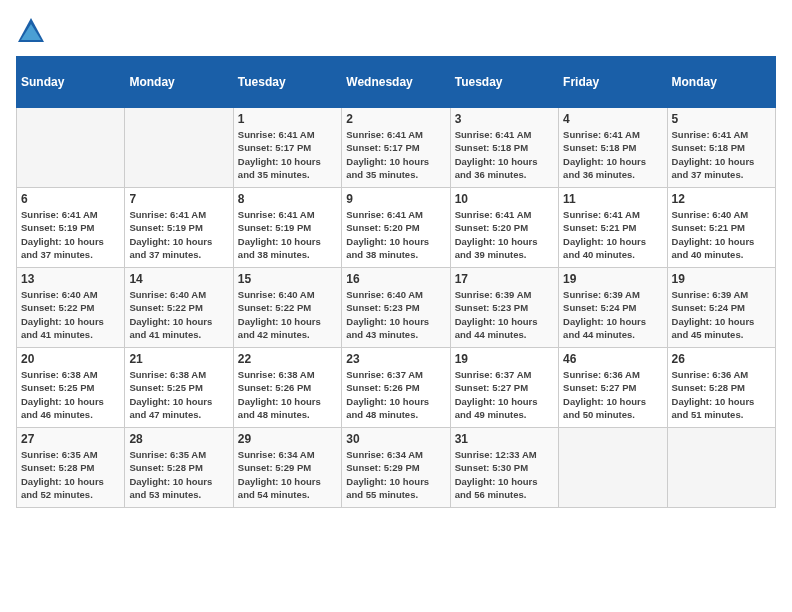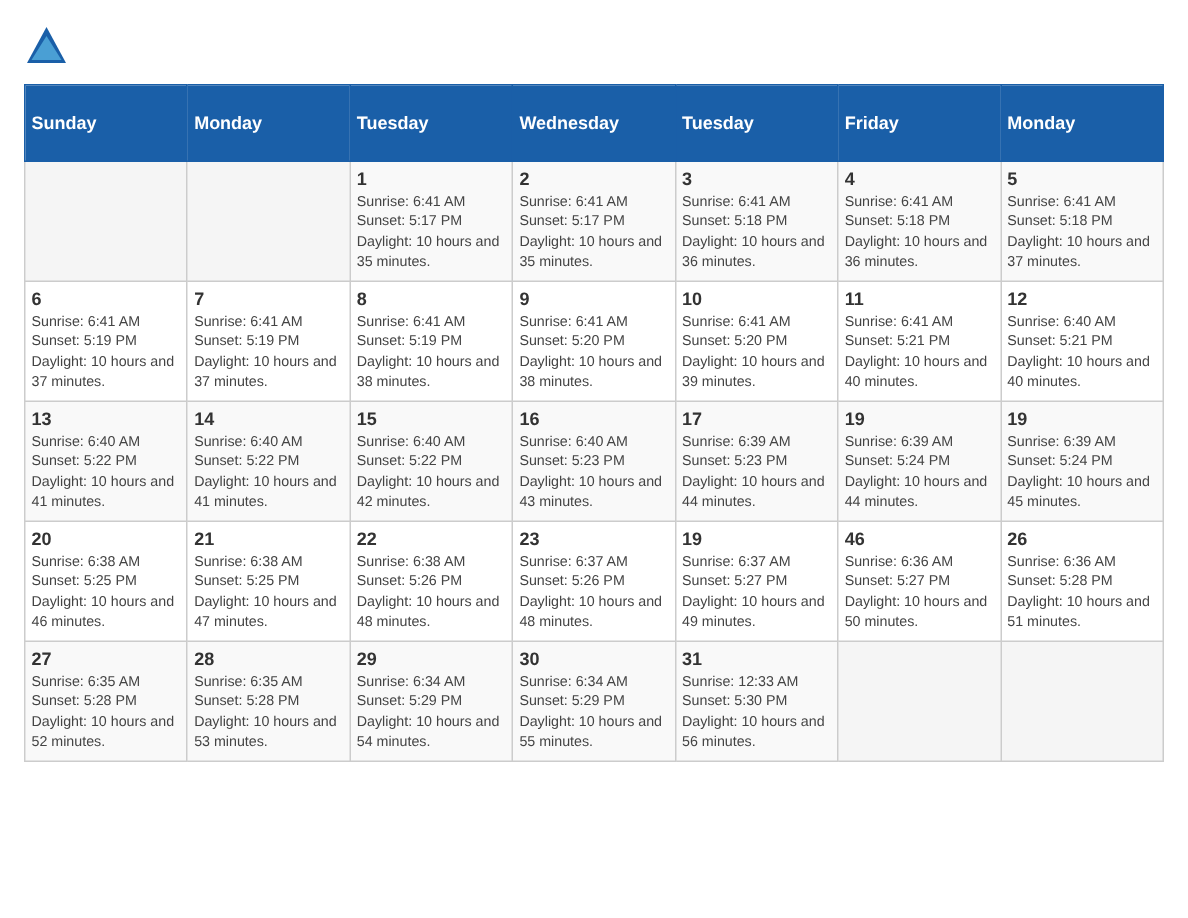--- a/index.html
+++ b/index.html
@@ -82,20 +82,21 @@
       font-size: 12px;
       font-weight: bold;
       color: #333;
       display: block;
       margin-bottom: 2px;
     }
     .day-info {
       color: #444;
       font-size: 9.5px;
       line-height: 1.4;
+      font-weight: bold;
     }
     .empty-cell {
       background: #f5f5f5 !important;
     }
   </style>
 </head>
 <body>
 
 <div class="header">
   <div class="logo">

